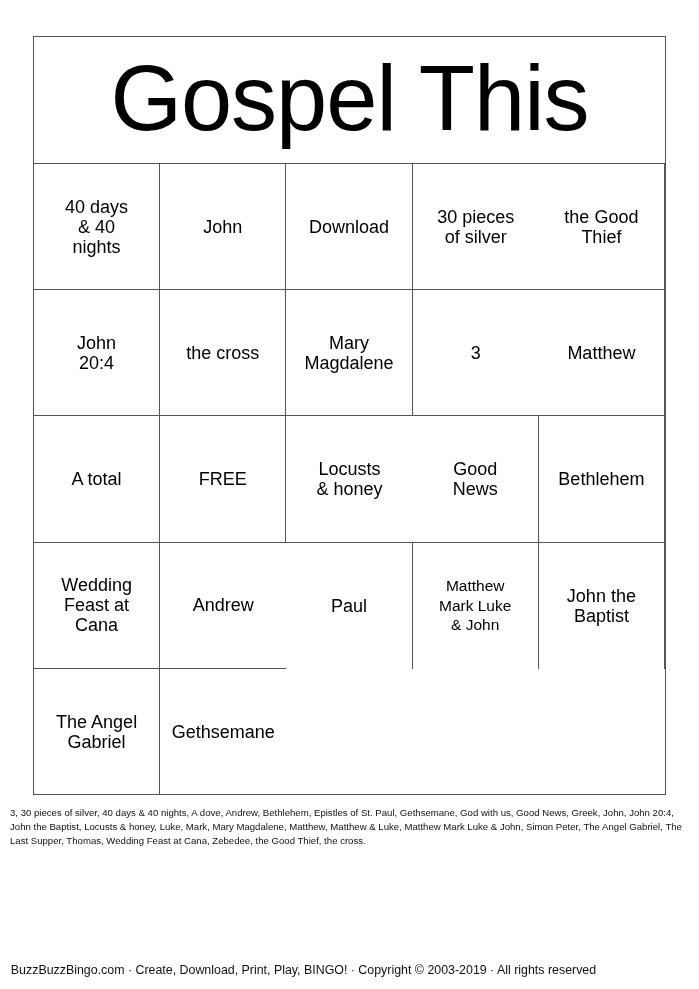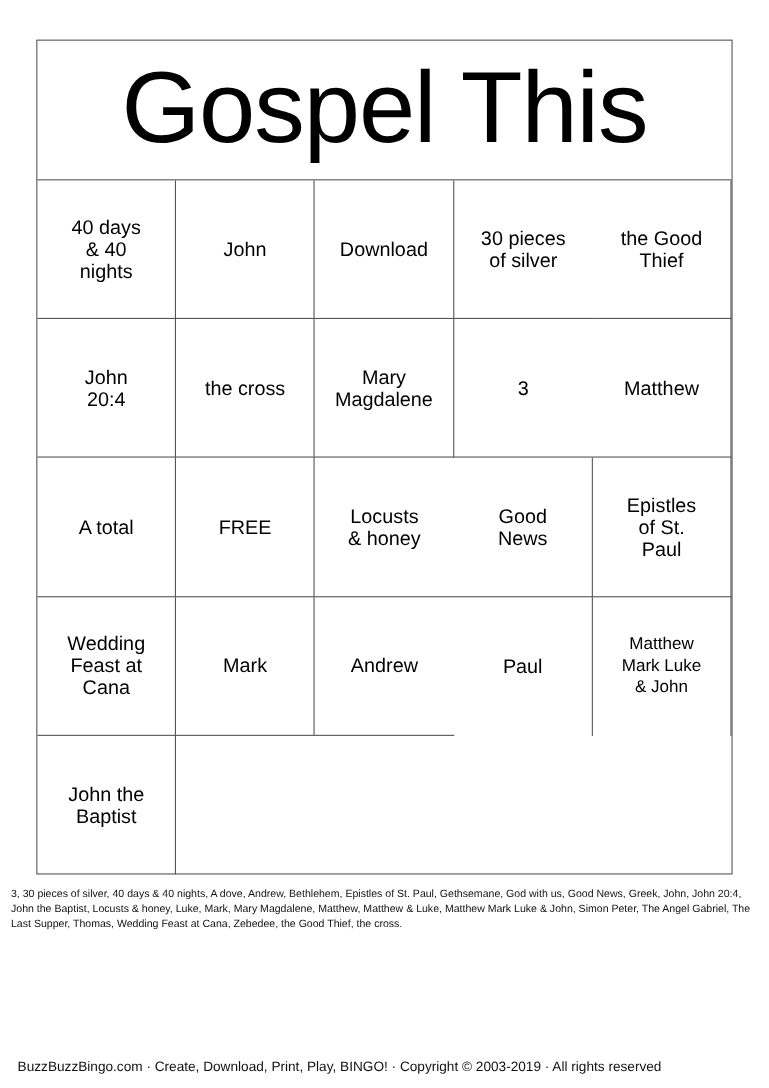--- a/index.html
+++ b/index.html
@@ -33,22 +33,22 @@
     white-space: pre-line;
   }
   .cell.c5 { border-right: none; }
   .cell.r5 { border-bottom: none; }
   .cell.small { font-size: 15.5px; line-height: 19.5px; }
   .desc {
     position: absolute; left: 10px; top: 806px; width: 682px;
     font-size: 9.6px; line-height: 14px; color: #111;
   }
   .footer {
-    position: absolute; left: 16px; top: 963px; width: 607px;
-    text-align: left; font-size: 12.4px; color: #111;
+    position: absolute; left: 0; top: 963px; width: 607px;
+    text-align: center; font-size: 12.4px; color: #111;
   }
 </style>
 </head>
 <body>
 
 <div class="card">
   <div class="title">Gospel This</div>
   <div class="grid">
     <div class="cell">40 days
 &amp; 40
@@ -68,35 +68,35 @@
     <div class="cell c5">3</div>
 
     <div class="cell">Matthew</div>
     <div class="cell">A total</div>
     <div class="cell">FREE</div>
     <div class="cell c5">Locusts
 &amp; honey</div>
     <div class="cell">Good
 News</div>
 
-    <div class="cell">Epistles
-of St.
-Paul</div>
+    <div class="cell">Bethlehem</div>
     <div class="cell">Wedding
 Feast at
 Cana</div>
-    <div class="cell">Mark</div>
     <div class="cell c5">Andrew</div>
 
     <div class="cell r5">Paul</div>
     <div class="cell r5 small">Matthew
 Mark Luke
 &amp; John</div>
     <div class="cell r5">John the
 Baptist</div>
+    <div class="cell r5">The Angel
+Gabriel</div>
+    <div class="cell r5 c5">Gethsemane</div>
   </div>
 </div>
 
 <div class="desc">
   <div>3, 30 pieces of silver, 40 days &amp; 40 nights, A dove, Andrew, Bethlehem, Epistles of St. Paul, Gethsemane, God with us, Good News, Greek, John, John 20:4, John the Baptist, Locusts &amp; honey, Luke, Mark, Mary Magdalene, Matthew, Matthew &amp; Luke, Matthew Mark Luke &amp; John, Simon Peter, The Angel Gabriel, The Last Supper, Thomas, Wedding Feast at Cana, Zebedee, the Good Thief, the cross.</div>
 </div>
 
 <div class="footer">BuzzBuzzBingo.com · Create, Download, Print, Play, BINGO! · Copyright © 2003-2019 · All rights reserved</div>
 
 </body></html>

